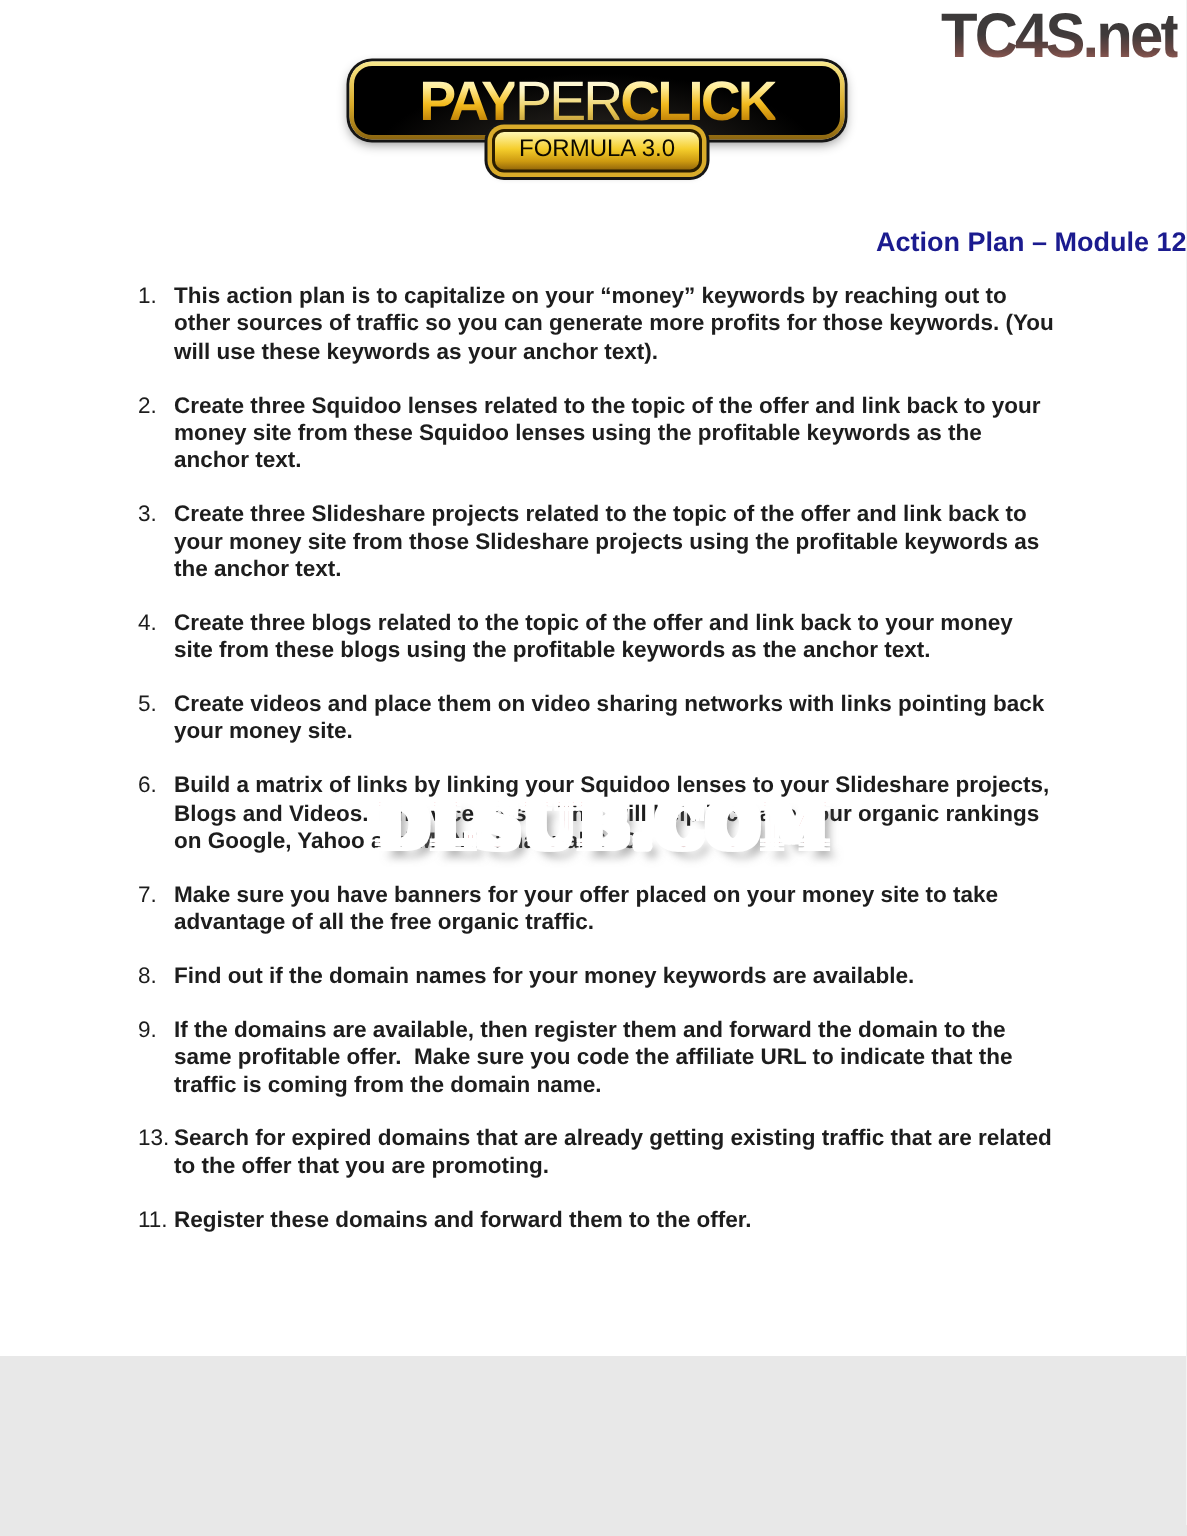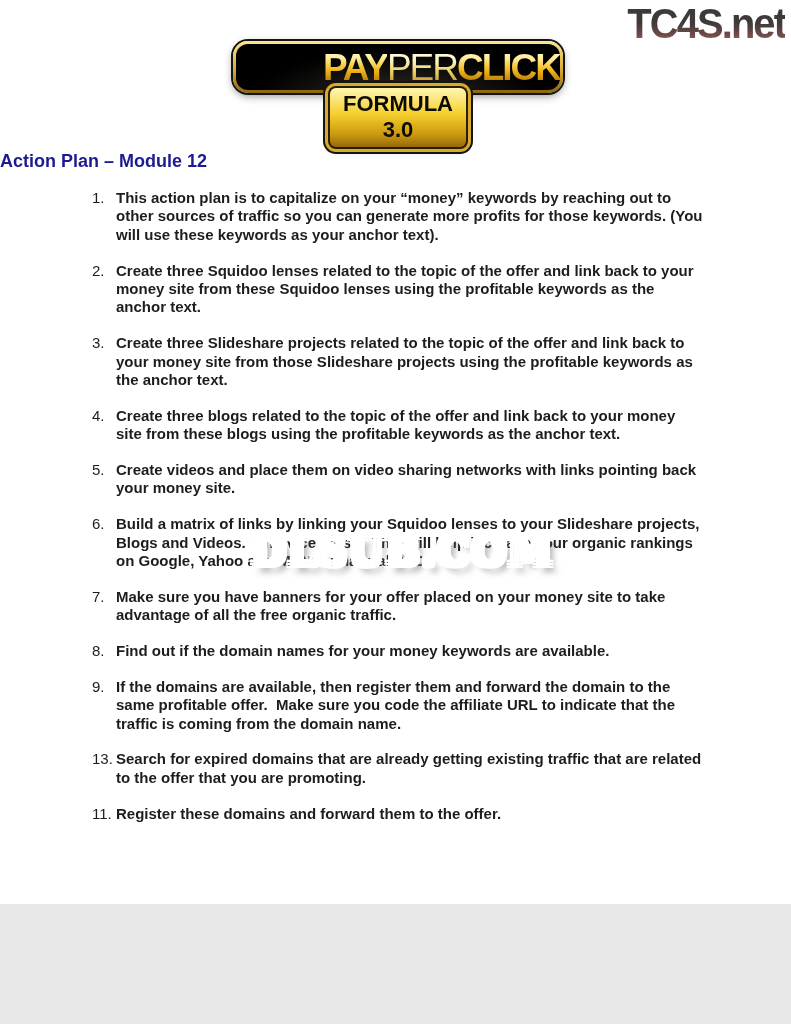--- a/index.html
+++ b/index.html
@@ -20,46 +20,46 @@
   
   .ppc-wrap{position:absolute;left:233px;top:41px;width:330px;}
   .ppc-main{
     background:linear-gradient(180deg,#f9e98d 0%,#d9ab2a 55%,#8a6410 100%);
     border-radius:15px;padding:3px;
     box-shadow:0 0 0 2px #151515,0 3px 8px rgba(0,0,0,.45);
   }
   .ppc-main-inner{
     background:radial-gradient(ellipse at 50% 135%,#35302a 0%,#000 65%);
     border-radius:12px;height:46px;
-    display:flex;align-items:center;justify-content:flex-end;
+    display:flex;align-items:center;justify-content:center;
   }
   .gold{
     background:linear-gradient(180deg,#fffde9 2%,#ffec96 28%,#f2ba1e 55%,#c88a0a 78%,#7c5204 98%);
     -webkit-background-clip:text;background-clip:text;color:transparent;
   }
   .gold-pale{
     background:linear-gradient(180deg,#fffef4 2%,#fdf3bd 35%,#e8c755 65%,#a8832a 98%);
     -webkit-background-clip:text;background-clip:text;color:transparent;
   }
   .ppc-text{font-size:37px;font-weight:bold;letter-spacing:-2px;line-height:1;}
   .ppc-text .seg-per{font-weight:normal;}
   .ppc-formula{
     position:relative;z-index:2;margin:-7px auto 0;width:136px;
     background:#2a1d00;border-radius:8px;padding:2px;
     box-shadow:0 0 0 3px #d9ab2a,0 0 0 5px #151515,0 2px 5px rgba(0,0,0,.4);
   }
   .ppc-formula-inner{
     background:linear-gradient(180deg,#fff7b2 0%,#f5ce2c 45%,#cd9a10 78%,#96690a 100%);
     border-radius:6px;text-align:center;padding:3px 0 4px;
   }
-  .ppc-formula-text{font-size:22px;font-weight:bold;color:#0d0a00;letter-spacing:0px;}
+  .ppc-formula-text{font-size:16px;font-weight:normal;color:#0d0a00;letter-spacing:0px;}
 
   
   .title{
-    position:absolute;top:151px;left:0;width:100%;text-align:left;
+    position:absolute;top:151px;left:0;width:100%;text-align:right;
     font-size:18px;font-weight:bold;color:#1b1b8f;
   }
 
   
   .list{position:absolute;left:92px;top:189px;width:612px;}
   .item{
     display:flex;margin-bottom:17.4px;
     font-size:15px;line-height:18.4px;color:#1d1d1d;
   }
   .item .num{flex:0 0 24px;}

